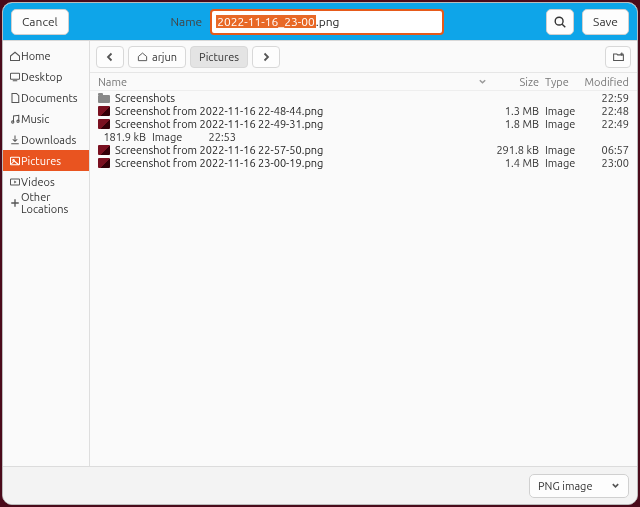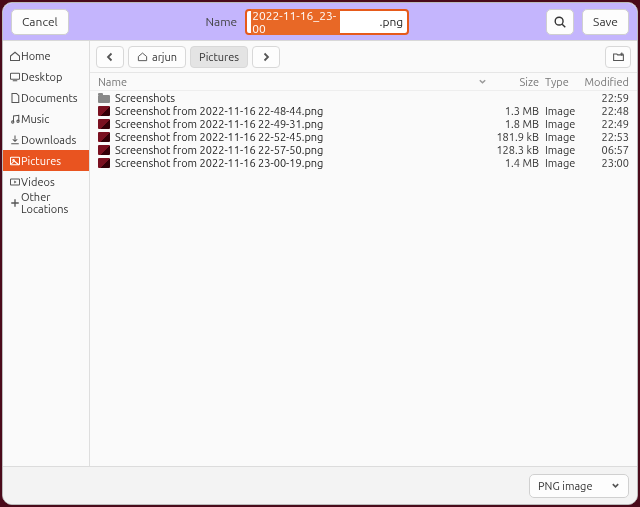--- a/index.html
+++ b/index.html
@@ -1,26 +1,26 @@
 <!DOCTYPE html>
 <html><head>
 <meta charset="utf-8">
 <style>
   * { box-sizing: border-box; margin: 0; padding: 0; font-family: Ubuntu, "Segoe UI", Arial, sans-serif; }
   body { width: 640px; height: 507px; background: #4a0a1a; display: flex; align-items: center; justify-content: center; }
   .dialog { width: 636px; height: 503px; background: #fafafa; border-radius: 10px; overflow: hidden; display: flex; flex-direction: column; border: 1px solid #bbb; }
 
   
-  .header { background: #c4b5fd; height: 38px; display: flex; align-items: center; padding: 0 8px; border-bottom: 1px solid #d8d8d8; gap: 8px; }
+  .header { background: #0ea5e9; height: 38px; display: flex; align-items: center; padding: 0 8px; border-bottom: 1px solid #d8d8d8; gap: 8px; }
   .btn { background: #fdfdfd; border: 1px solid #cfcfcf; border-radius: 5px; height: 26px; font-size: 12px; padding: 0 10px; display: flex; align-items: center; justify-content: center; cursor: pointer; color: #333; }
   .header-spacer { flex: 1; }
   .name-label { font-size: 12px; color: #444; }
-  .name-input-wrap { position: relative; width: 164px; height: 26px; border: 2px solid #e65a1a; border-radius: 4px; background: #fff; display: flex; align-items: center; padding: 0 4px; }
+  .name-input-wrap { position: relative; width: 234px; height: 26px; border: 2px solid #e65a1a; border-radius: 4px; background: #fff; display: flex; align-items: center; padding: 0 4px; text-align: center; }
   .name-sel { background: #e86826; color: #fff; font-size: 12px; padding: 0 1px; }
-  .name-ext { font-size: 12px; color: #222; margin-left: 40px; }
+  .name-ext { font-size: 12px; color: #222; }
   .icon-btn { width: 28px; padding: 0; }
   .icon-btn svg { width: 14px; height: 14px; stroke: #333; stroke-width: 1.6; fill: none; }
 
   
   .main { flex: 1; display: flex; min-height: 0; }
   .sidebar { width: 87px; border-right: 1px solid #dedede; background: #fafafa; display: flex; flex-direction: column; padding-top: 4px; }
   .side-item { display: flex; align-items: center; height: 21px; font-size: 11px; color: #333; padding: 0 6px; cursor: pointer; }
   .side-item.active { background: #e95420; color: #fff; }
   .side-item.active svg { stroke: #fff; fill: none; }
   .side-item svg { width: 12px; height: 12px; stroke: #555; stroke-width: 1.4; fill: none; flex-shrink: 0; }
@@ -212,34 +212,30 @@
           <div class="file-row">
             <div class="col-name">
               <span class="fic img"></span>
               <span>Screenshot from 2022-11-16 22-49-31.png</span>
             </div>
             <div class="col-size">1.8 MB</div>
             <div class="col-type">Image</div>
             <div class="col-mod">22:49</div>
           </div>
           <div class="file-row">
-            <div class="col-name">
-              <span class="fic img"></span>
-              <span>Screenshot from 2022-11-16 22-52-45.png</span>
-            </div>
             <div class="col-size">181.9 kB</div>
             <div class="col-type">Image</div>
             <div class="col-mod">22:53</div>
           </div>
           <div class="file-row">
             <div class="col-name">
               <span class="fic img"></span>
               <span>Screenshot from 2022-11-16 22-57-50.png</span>
             </div>
-            <div class="col-size">128.3 kB</div>
+            <div class="col-size">291.8 kB</div>
             <div class="col-type">Image</div>
             <div class="col-mod">06:57</div>
           </div>
           <div class="file-row">
             <div class="col-name">
               <span class="fic img"></span>
               <span>Screenshot from 2022-11-16 23-00-19.png</span>
             </div>
             <div class="col-size">1.4 MB</div>
             <div class="col-type">Image</div>

